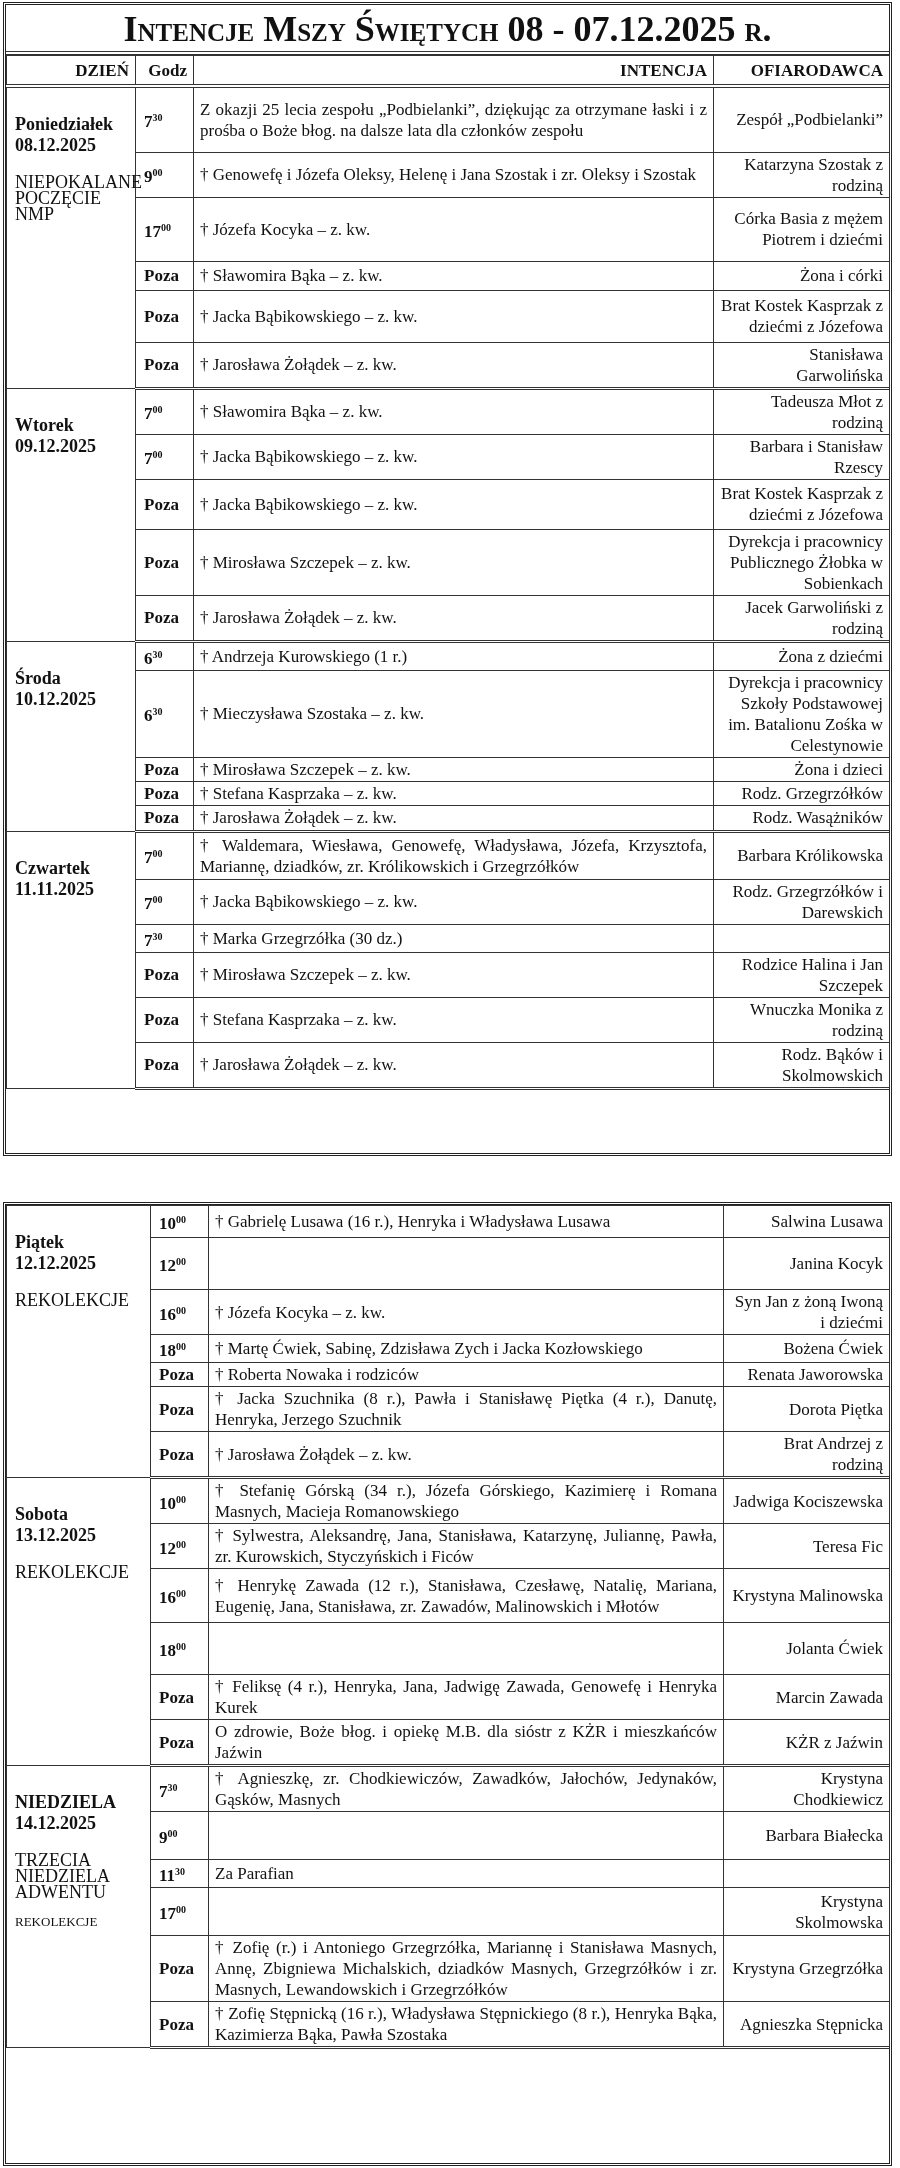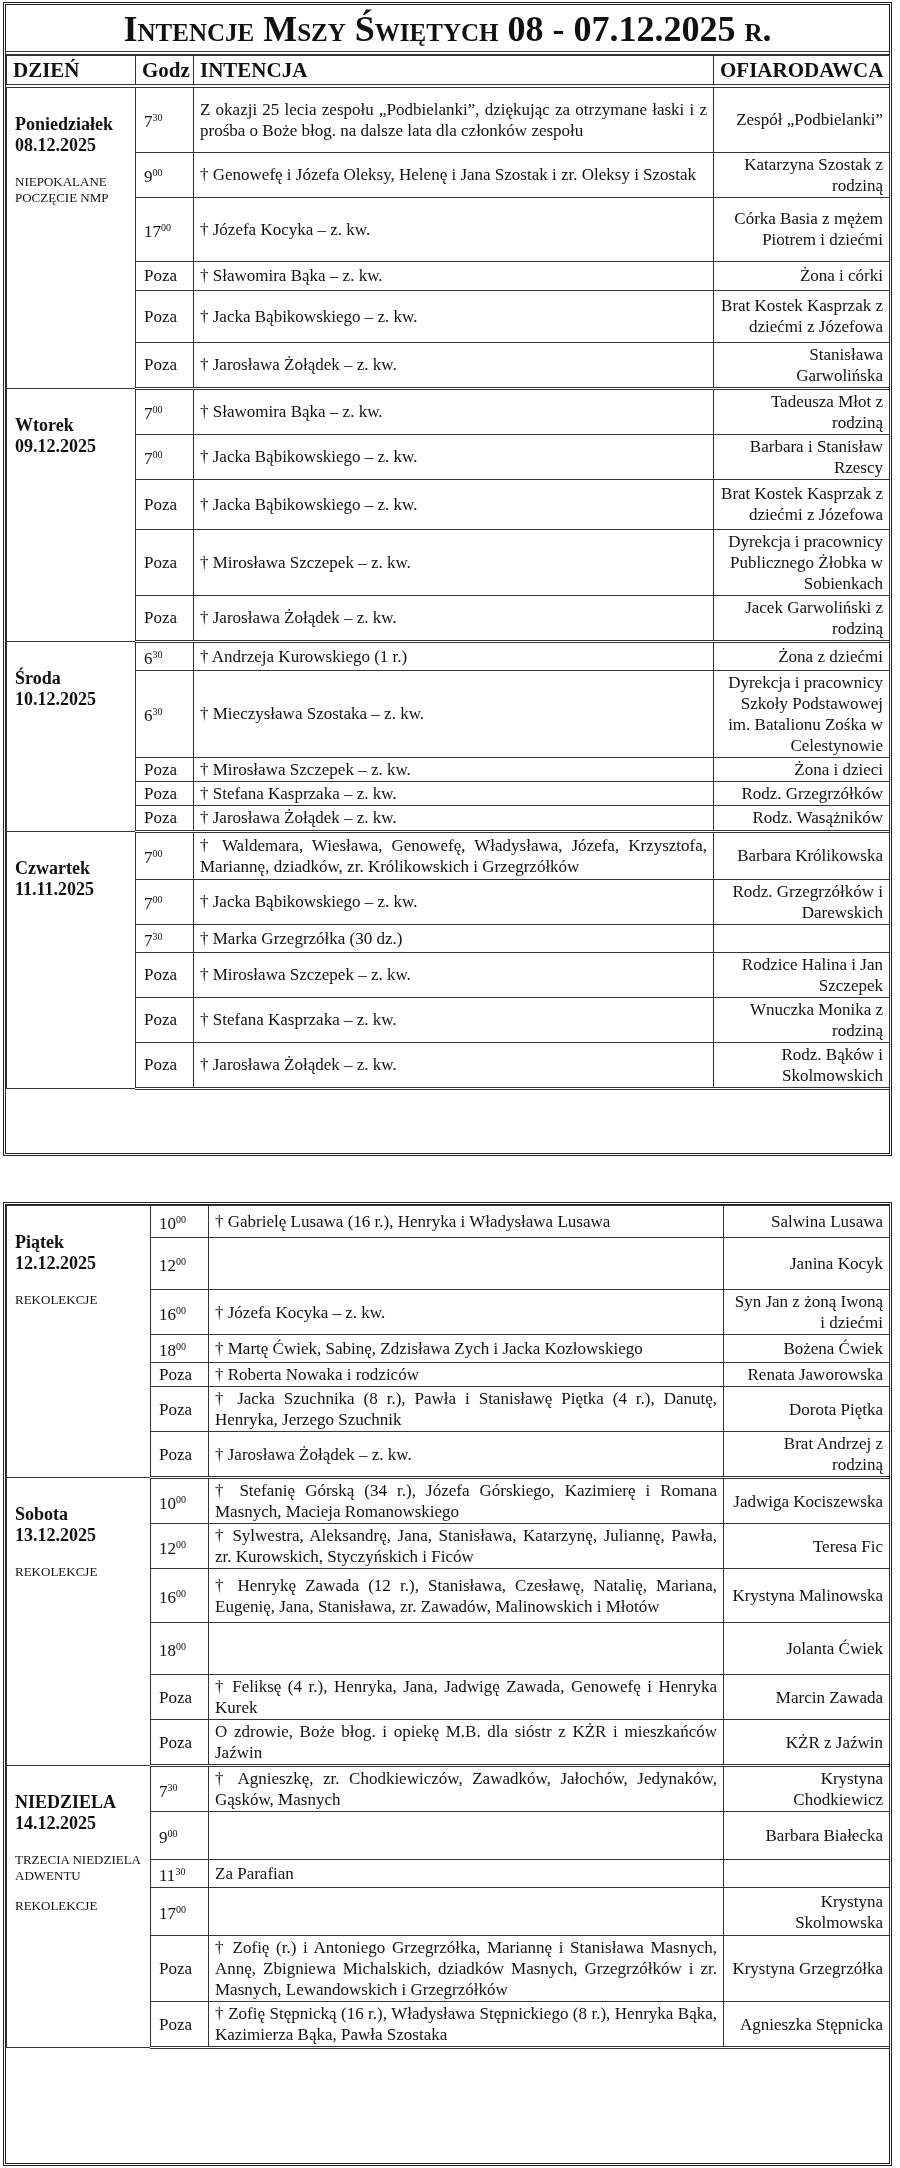--- a/index.html
+++ b/index.html
@@ -8,28 +8,28 @@
   .sheet{position:absolute;left:3px;width:889px;
          border:3px double #222;box-sizing:border-box;}
   #sheet1{top:2px;height:1154px;}
   #sheet2{top:1202px;height:964px;}
   table{border-collapse:collapse;width:100%;table-layout:fixed;}
   td,th{border:1px solid #333;padding:1px 6px;vertical-align:middle;
         font-size:17px;line-height:21px;}
   .title{font-size:36px;font-weight:bold;text-align:center;
          padding:4px 0 2px 0;line-height:40px;
          border-bottom:4px double #333;font-variant:small-caps;letter-spacing:0px;}
-  .head th{font-size:21px;font-weight:bold;text-align:left;height:26px;
+  .head th{font-size:17px;font-weight:bold;text-align:right;height:26px;
            border-bottom:4px double #333;}
   .day{vertical-align:top;padding:6px 8px 0 8px;}
   .day .dname{font-weight:bold;font-size:18px;display:block;margin-top:20px;}
   .day .ddate{font-weight:bold;font-size:18px;display:block;}
-  .day .dnote{font-size:13px;line-height:16px;display:block;margin-top:18px;font-family:Liberation Serif, serif;}
+  .day .dnote{font-size:18px;line-height:16px;display:block;margin-top:18px;font-family:Liberation Serif, serif;}
   .day .dnote2{font-size:13px;line-height:16px;display:block;margin-top:14px;}
-  .time{font-weight:normal;font-size:17px;text-align:left;padding-left:8px;}
+  .time{font-weight:bold;font-size:17px;text-align:left;padding-left:8px;}
   .time sup{font-size:10px;vertical-align:6px;}
   .intent{text-align:justify;}
   .donor{text-align:right;}
   tr.dayend td{border-bottom:3px double #333;}
 </style>
 </head>
 <body>
 
 <div class="sheet" id="sheet1">
   <div class="title">Intencje Mszy Świętych  08 - 07.12.2025 r.</div>

